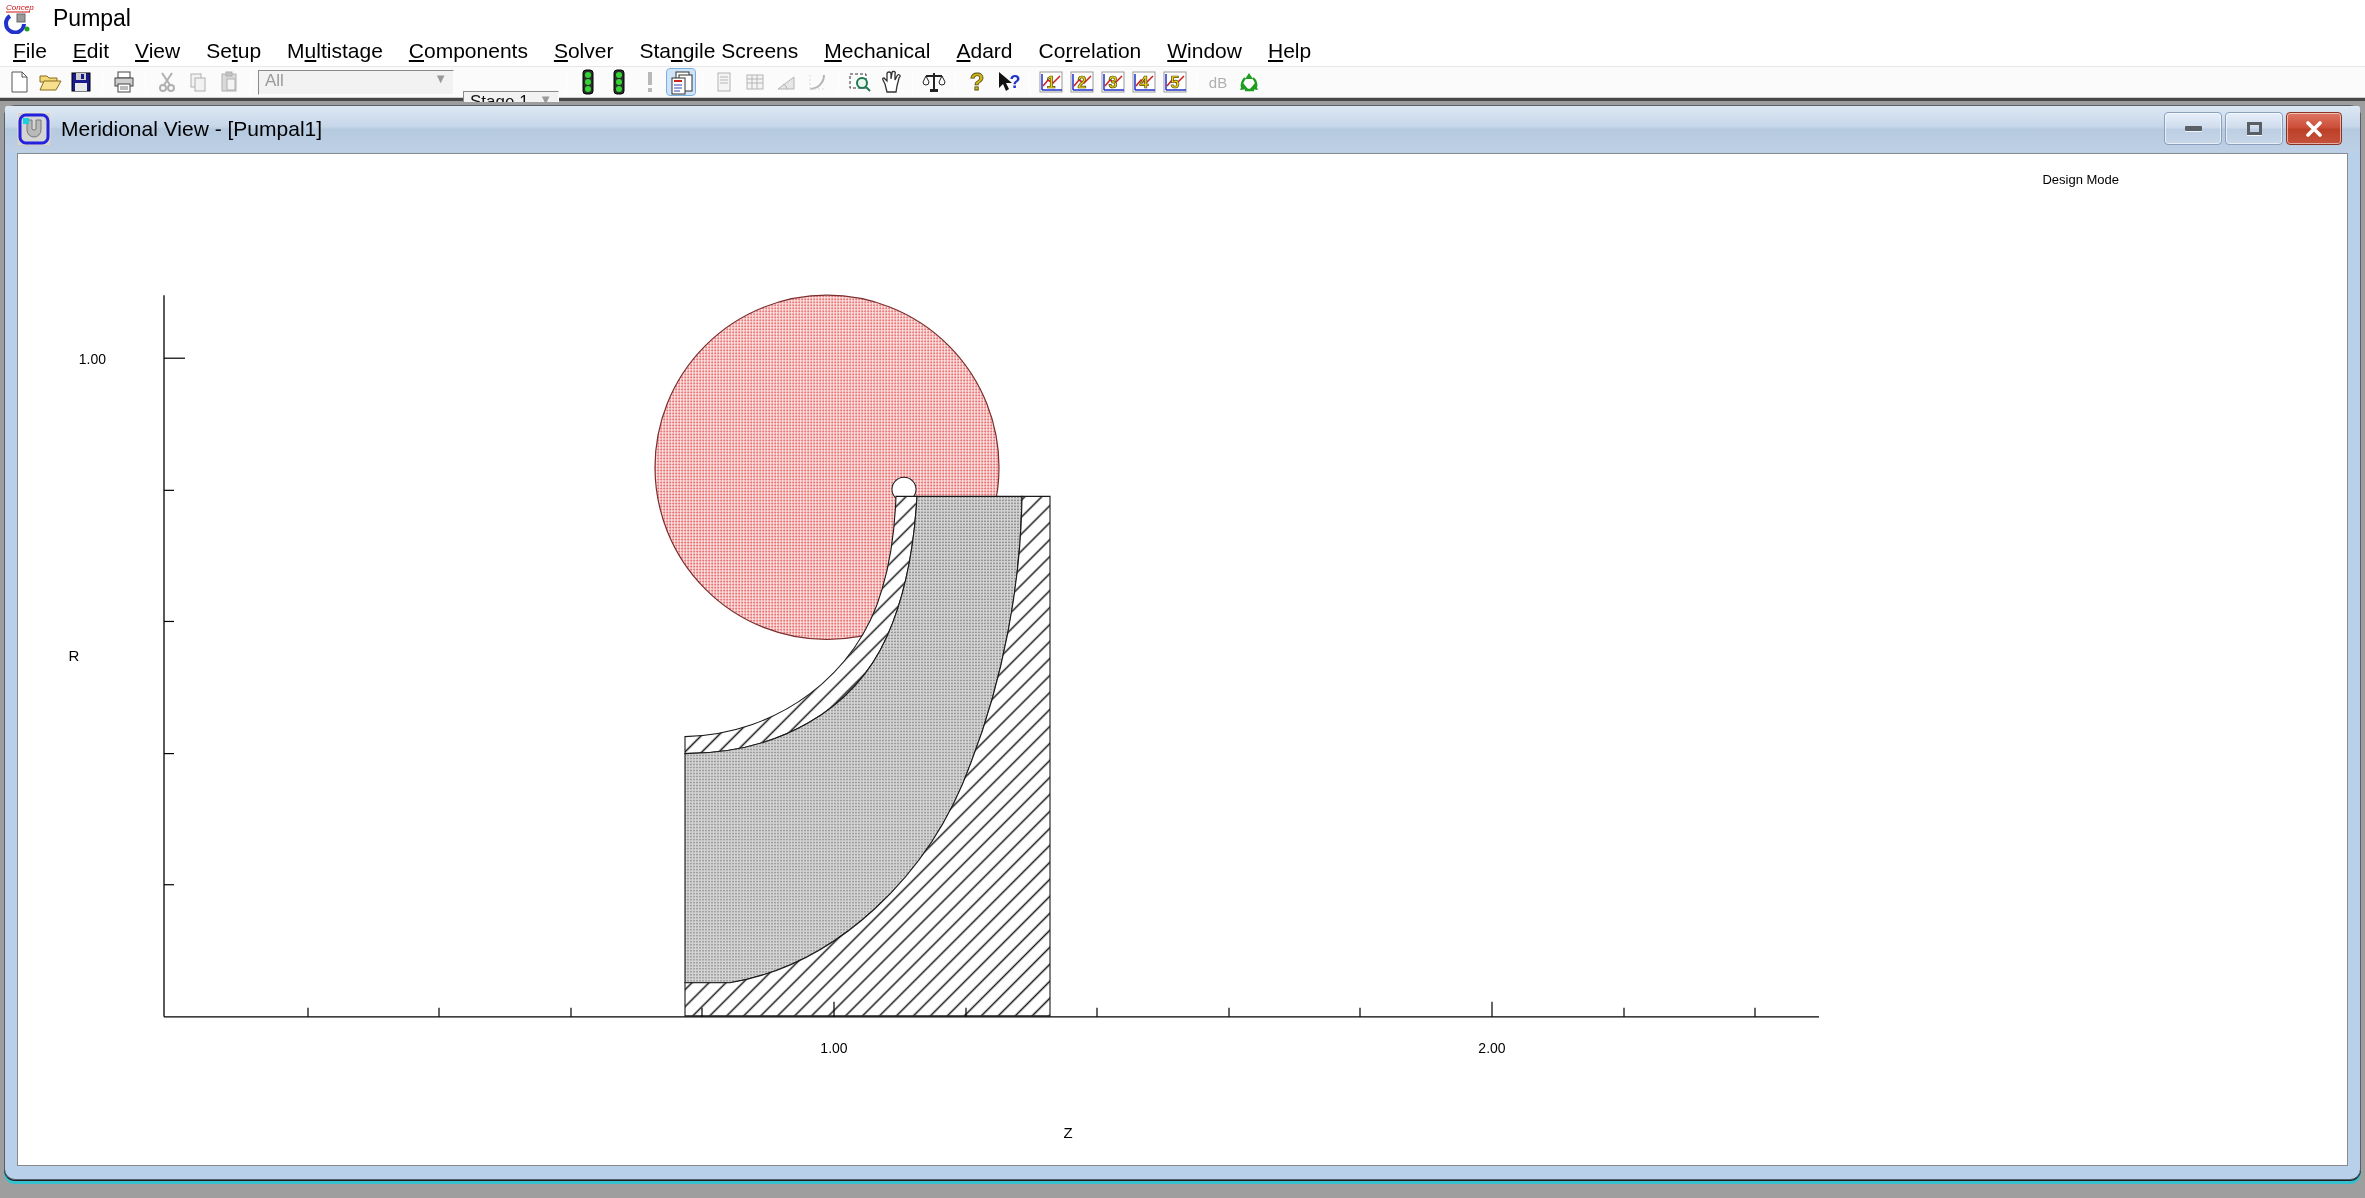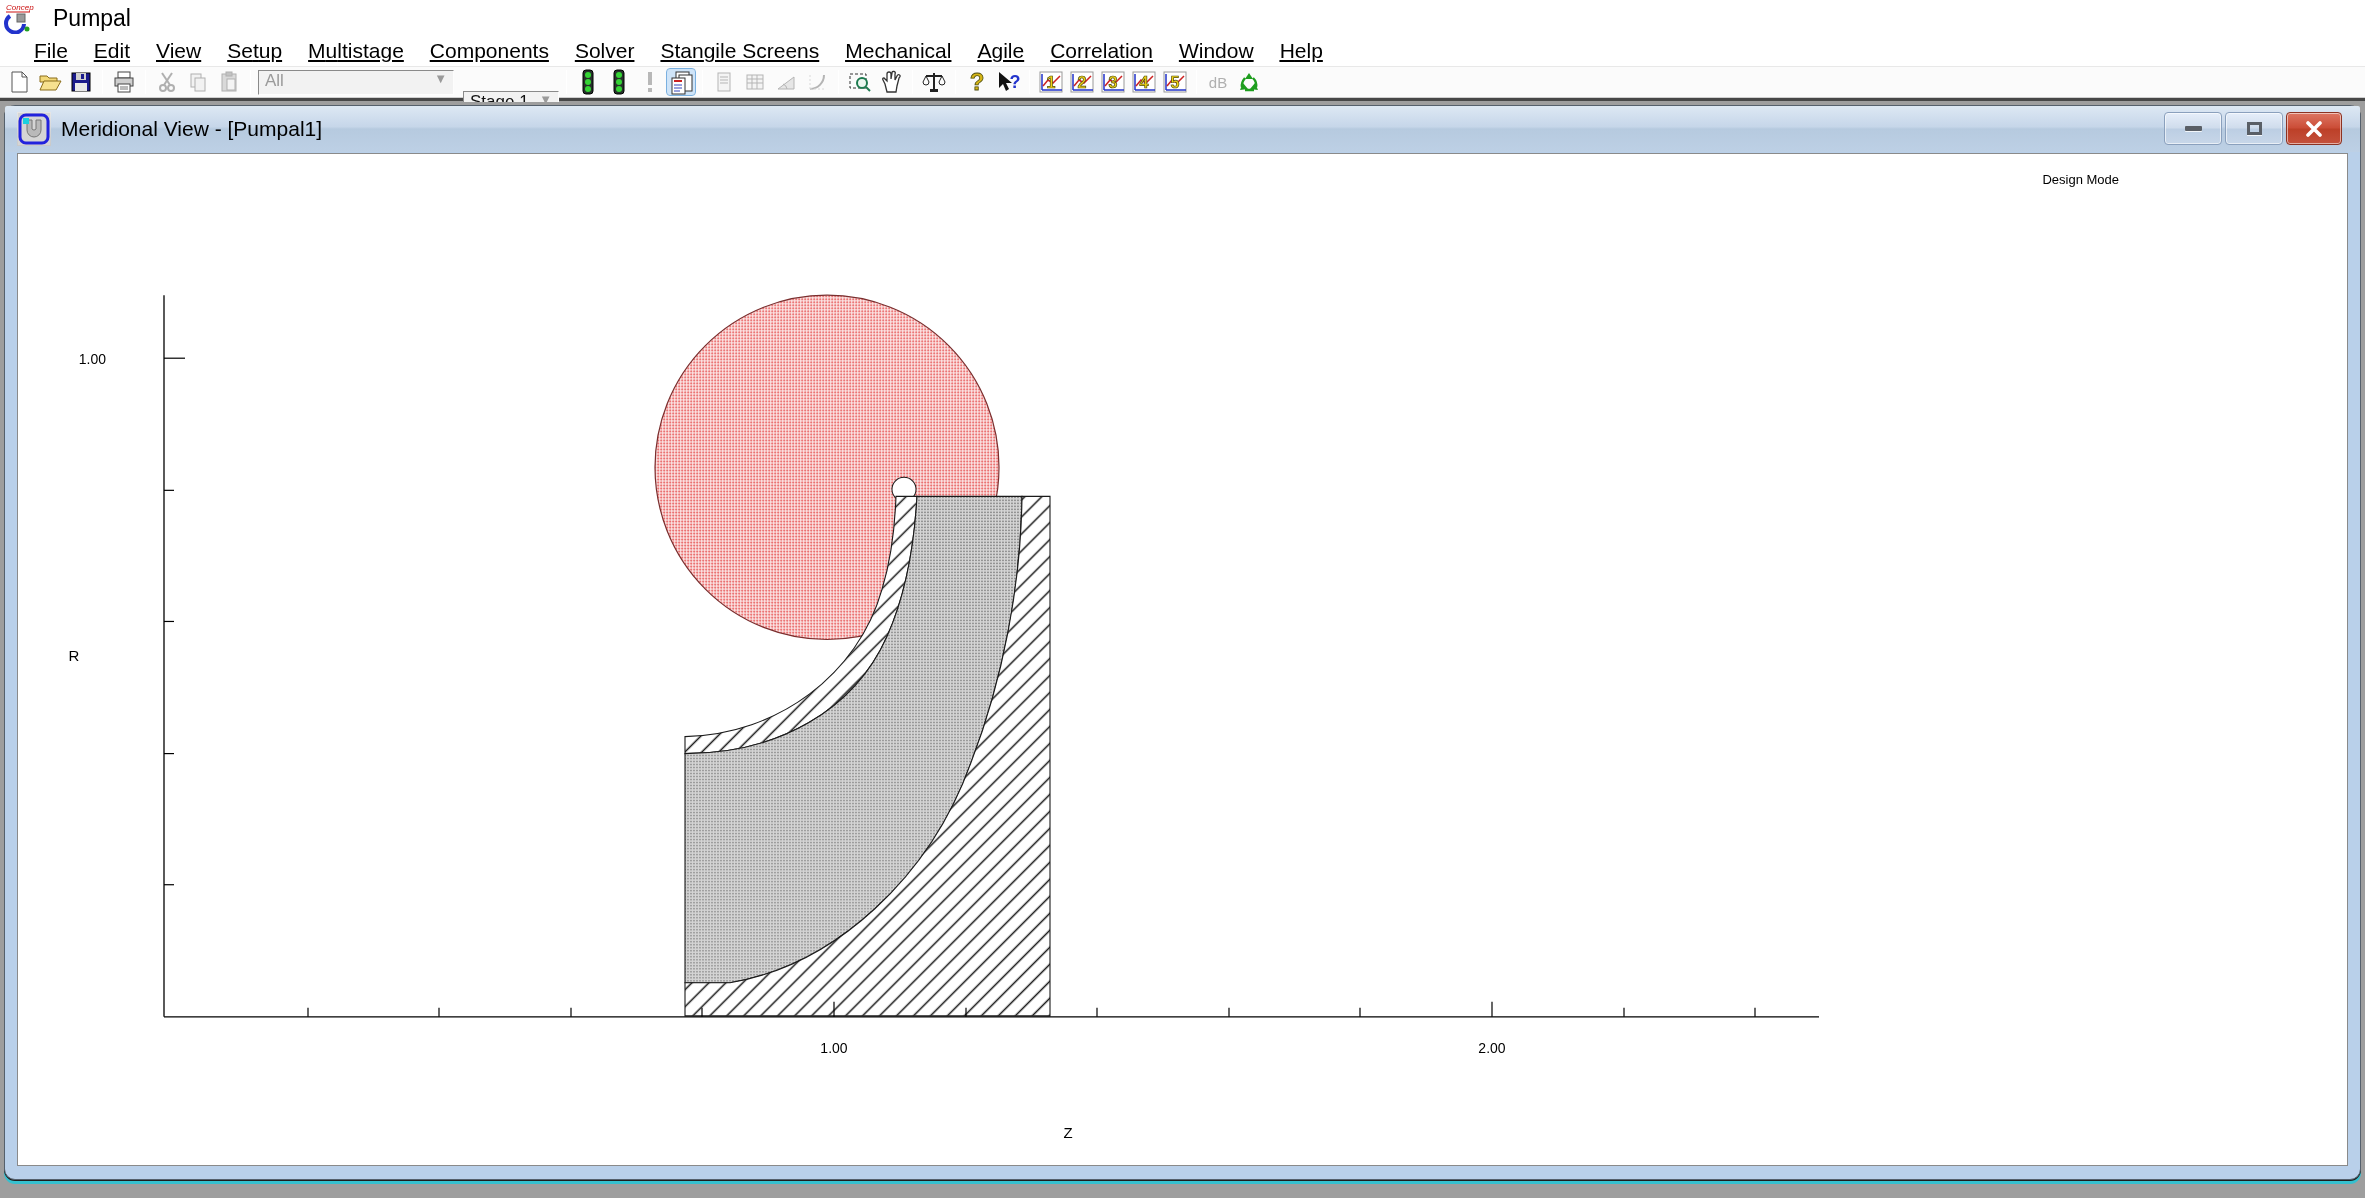--- a/index.html
+++ b/index.html
@@ -3,21 +3,21 @@
 <meta charset="utf-8">
 <style>
   * { margin:0; padding:0; box-sizing:border-box; }
   html,body { width:2365px; height:1198px; overflow:hidden; background:#9e9e9e;
               font-family:"Liberation Sans", sans-serif; }
 
   
   .apptitle { height:36px; background:#fff; display:flex; align-items:center; padding-left:4px; }
   .apptitle .txt { font-size:23px; color:#000; margin-left:19px; }
   .appicon { width:30px; height:32px; position:relative; }
-  .menubar { height:30px; background:#fff; display:flex; align-items:center; padding-left:21px;text-decoration:underline; }
+  .menubar { height:30px; background:#fff; display:flex; align-items:center; padding-left:0; }
   .mi { font-size:21px; color:#000; padding:0 13px; cursor:default; white-space:pre; }
   .u { text-decoration:underline; }
   .toolbar { height:32px; background:#fbfbfb; border-top:1px solid #e8e8e8; border-bottom:1px solid #cfcfcf;
              display:flex; align-items:center; padding-left:5px; gap:3px; }
   .tbtn { width:28px; height:26px; display:flex; align-items:center; justify-content:center; border-radius:3px; }
   .tbtn.active { background:#cfe4f8; outline:1px solid #7ab0e0; }
   .tsep { width:1px; height:24px; background:#b9b9b9; border-right:1px solid #fff; margin:0 4px; }
   .combo { height:25px; border:1px solid; border-color:#8a8a8a #fdfdfd #fdfdfd #8a8a8a; background:#f2f2f2;
            display:flex; align-items:flex-start; justify-content:space-between; padding:0 6px; font-size:17px; }
   .combo .arrow { color:#9a9a9a; font-size:13px; }
@@ -69,21 +69,21 @@
 <div class="menubar">
   <span class="mi"><span></span><span class="u">F</span><span>ile</span></span>
   <span class="mi"><span></span><span class="u">E</span><span>dit</span></span>
   <span class="mi"><span></span><span class="u">V</span><span>iew</span></span>
   <span class="mi"><span>Se</span><span class="u">t</span><span>up</span></span>
   <span class="mi"><span>M</span><span class="u">u</span><span>ltistage</span></span>
   <span class="mi"><span></span><span class="u">C</span><span>omponents</span></span>
   <span class="mi"><span></span><span class="u">S</span><span>olver</span></span>
   <span class="mi"><span>Sta</span><span class="u">n</span><span>gile Screens</span></span>
   <span class="mi"><span></span><span class="u">M</span><span>echanical</span></span>
-  <span class="mi"><span></span><span class="u">A</span><span>gile</span></span>
+  <span class="mi"><span></span><span class="u">A</span><span>dard</span></span>
   <span class="mi"><span>Co</span><span class="u">r</span><span>relation</span></span>
   <span class="mi"><span></span><span class="u">W</span><span>indow</span></span>
   <span class="mi"><span></span><span class="u">H</span><span>elp</span></span>
 </div>
 
 <div class="toolbar">
   <div class="tbtn">
     <svg width="24" height="24" viewBox="0 0 24 24">
         <path d="M5 2 h10 l5 5 v15 H5z" fill="#fff" stroke="#555"></path>
         <path d="M15 2 v5 h5" fill="none" stroke="#555"></path>

